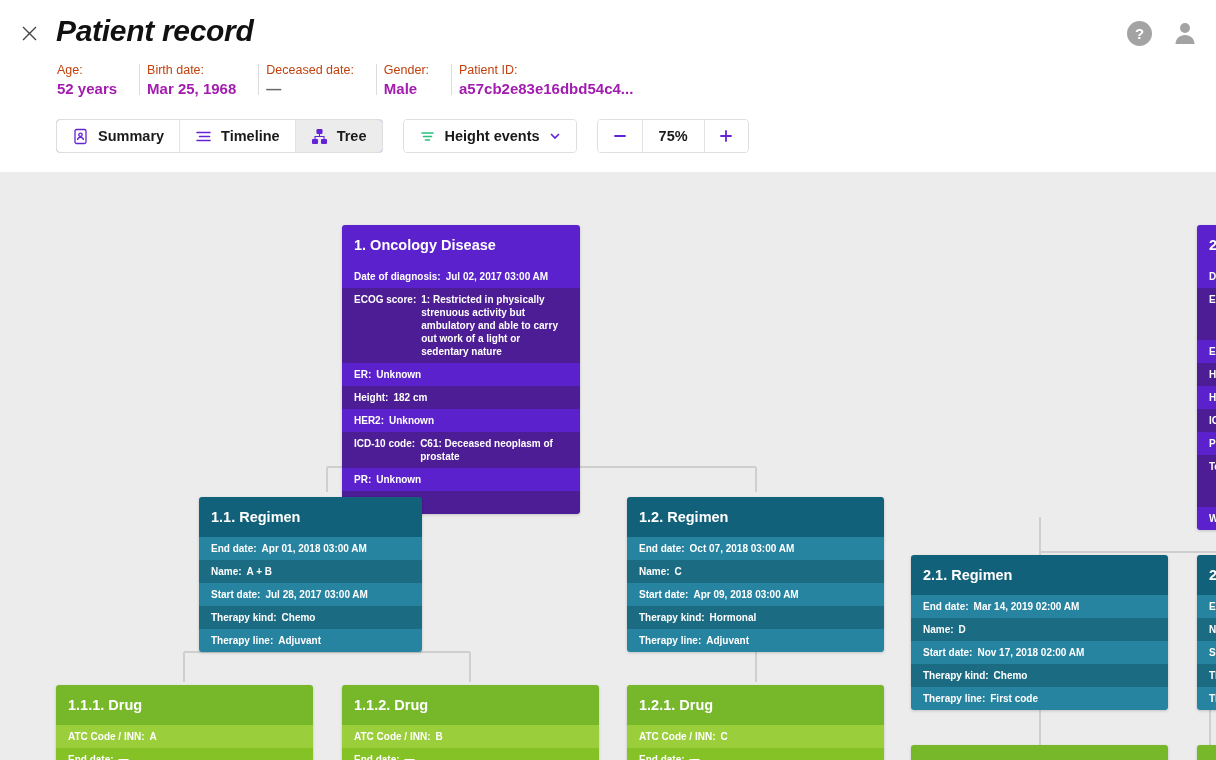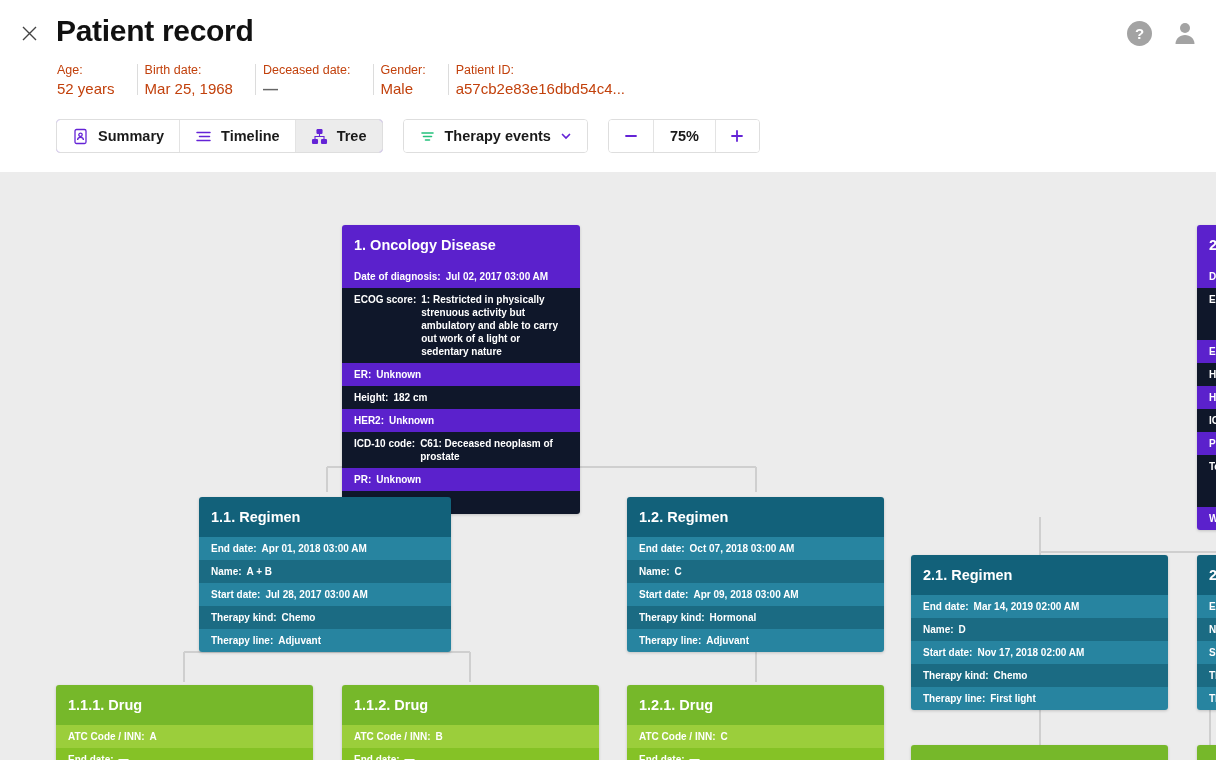--- a/index.html
+++ b/index.html
@@ -16,41 +16,41 @@
   .close-btn {
     position: absolute; left: 16px; top: 20px;
     width: 26px; height: 26px;
     display: flex; align-items: center; justify-content: center;
     cursor: pointer; color: #333;
   }
   .close-btn svg { display: block; }
 
   .page-title {
     position: absolute; left: 56px; top: 14px;
-    font-size: 30px; font-weight: bold; color: #111; letter-spacing: -0.3px;
+    font-size: 30px; font-weight: bold; color: #111; letter-spacing: -0.3px; font-style: italic;
   }
 
   .top-icons { position: absolute; right: 18px; top: 20px; display: flex; align-items: center; gap: 20px; }
   .help-icon {
     width: 25px; height: 25px; border-radius: 50%;
     background: #a3a3a3; color: #fff;
     display: flex; align-items: center; justify-content: center;
     font-size: 15px; font-weight: bold; cursor: pointer;
   }
   .avatar-icon { width: 26px; height: 26px; cursor: pointer; color: #a3a3a3; }
 
   
   .meta-row { position: absolute; left: 57px; top: 62px; display: flex; align-items: flex-start; }
   .meta-item { position: relative; padding-right: 22px; }
   .meta-item + .meta-item { padding-left: 8px; }
   .meta-item + .meta-item::before {
     content: ""; position: absolute; left: 0; top: 2px; bottom: 4px; width: 1px; background: #dcdcdc;
   }
   .meta-label { font-size: 12.5px; color: #c2410c; line-height: 16px; white-space: nowrap; }
-  .meta-value { font-size: 15px; font-weight: normal; color: #c2410c; line-height: 20px; white-space: nowrap; margin-top: 1px; }
+  .meta-value { font-size: 15px; font-weight: bold; color: #a21caf; line-height: 20px; white-space: nowrap; margin-top: 1px; }
   .meta-value.dash { color: #666; font-weight: bold; }
 
   
   .toolbar { position: absolute; left: 56px; top: 119px; display: flex; align-items: center; gap: 20px; }
   .btn-group { display: flex; border: 1px solid #dedede; border-radius: 4px; overflow: hidden; background: #8b5cf6; }
   .tbtn {
     display: flex; align-items: center; gap: 9px;
     height: 32px; padding: 0 15px;
     font-size: 14.5px; font-weight: bold; color: #1a1a1a;
     background: #fff; border: none; cursor: pointer; white-space: nowrap;
@@ -87,21 +87,21 @@
   }
   .node-title { font-size: 14.5px; font-weight: bold; padding: 11px 12px 11px 12px; line-height: 18px; }
   .row { display: flex; padding: 5px 12px; font-size: 10px; font-weight: bold; line-height: 13px; }
   .row .k { white-space: nowrap; margin-right: 5px; }
   .row .v { font-weight: bold; }
   .row.multi .v { display: block; }
 
   
   .node.purple .node-title { background: #5b21cc; }
   .node.purple .row { background: #5b21cc; }
-  .node.purple .row.alt { background: #0f172a; }
+  .node.purple .row.alt { background: #4c1d95; }
   
   .node.teal .node-title { background: #12617a; }
   .node.teal .row { background: #1b6b83; }
   .node.teal .row.alt { background: #2784a0; }
   
   .node.green .node-title { background: #76b82a; }
   .node.green .row { background: #85c226; }
   .node.green .row.alt { background: #9bce3b; }
 </style>
 </head>
@@ -184,21 +184,21 @@
       </button>
     </div>
 
     <div class="btn-group">
       <button class="tbtn">
         <span class="ico green">
           <svg width="17" height="17" viewBox="0 0 17 17" stroke="#25c17c" stroke-width="1.6" stroke-linecap="round">
             <path d="M3 5h11M4.5 8.5h8M6.5 12h4"></path>
           </svg>
         </span>
-        <span>Therapy events</span>
+        <span>Height events</span>
         <span class="ico">
           <svg width="12" height="12" viewBox="0 0 12 12" fill="none" stroke="#6423d6" stroke-width="1.7" stroke-linecap="round">
             <path d="M2.5 4.5L6 8l3.5-3.5"></path>
           </svg>
         </span>
       </button>
     </div>
 
     <div class="zoom-group">
       <button class="zbtn">
@@ -304,21 +304,21 @@
         <span class="k">PR</span>
       </div>
     <div class="row alt multi" style="height:52px;">
       <span class="k">Te</span>
     </div>
     <div class="row">
         <span class="k">We</span>
       </div>
   </div>
 
-  <div class="node teal" style="left:199px; top:325px; width:252px;">
+  <div class="node teal" style="left:199px; top:325px; width:223px;">
     <div class="node-title">1.1. Regimen</div>
     <div class="row alt">
         <span class="k">End date:</span>
         <span class="v">Apr 01, 2018 03:00 AM</span>
       </div>
     <div class="row">
         <span class="k">Name:</span>
         <span class="v">A + B</span>
       </div>
     <div class="row alt">
@@ -372,21 +372,21 @@
     <div class="row alt">
         <span class="k">Start date:</span>
         <span class="v">Nov 17, 2018 02:00 AM</span>
       </div>
     <div class="row">
         <span class="k">Therapy kind:</span>
         <span class="v">Chemo</span>
       </div>
     <div class="row alt">
         <span class="k">Therapy line:</span>
-        <span class="v">First light</span>
+        <span class="v">First code</span>
       </div>
   </div>
 
   <div class="node teal" style="left:1197px; top:383px; width:257px;">
     <div class="node-title">2.</div>
     <div class="row alt">
         <span class="k">En</span>
       </div>
     <div class="row">
         <span class="k">Na</span>

